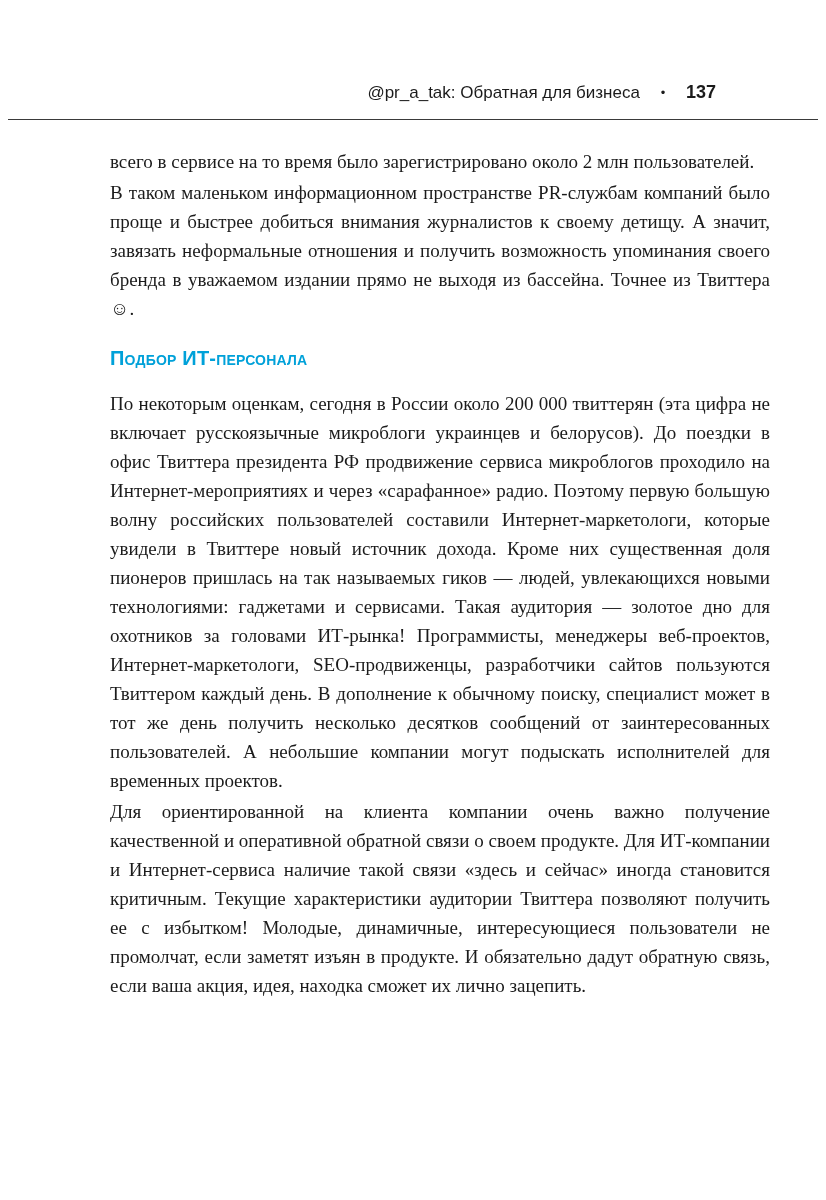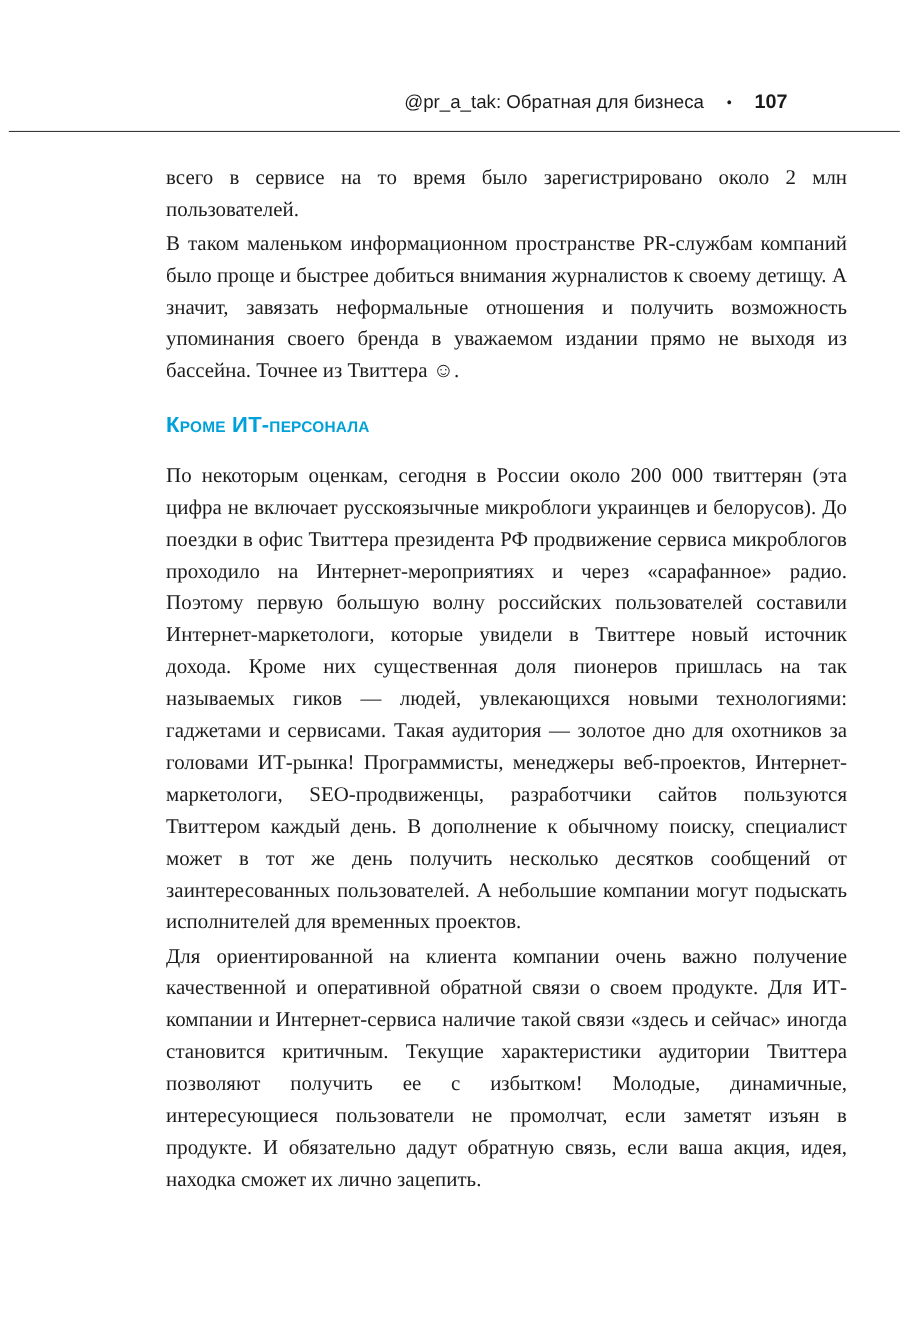--- a/index.html
+++ b/index.html
@@ -48,21 +48,20 @@
     height: 0;
   }
   
   .page-body {
     padding: 27px 56px 0 110px;
     font-family: "Liberation Serif", "DejaVu Serif", serif;
     font-size: 19px;
     line-height: 29px;
     text-align: justify;
     hyphens: auto;
-    margin-left: 41px;
     -webkit-hyphens: auto;
   }
   .page-body p {
     margin: 0 0 2px 0;
   }
   .section-heading {
     font-family: "Liberation Sans", sans-serif;
     font-variant: small-caps;
     font-weight: 700;
     font-size: 20px;
@@ -74,32 +73,32 @@
   }
 </style>
 </head>
 <body>
 
 <div class="page">
 
   <header class="page-header">
     <span class="running-title">@pr_a_tak: Обратная для бизнеса</span>
     <span class="header-separator">•</span>
-    <span class="page-number">107</span>
+    <span class="page-number">137</span>
   </header>
 
   <hr class="header-rule">
 
   <main class="page-body">
 
     <p>всего в сервисе на то время было зарегистрировано около 2 млн пользователей.</p>
 
     <p>В таком маленьком информационном пространстве PR-службам компаний было проще и быстрее добиться внимания журналистов к своему детищу. А значит, завязать неформальные отношения и получить возможность упоминания своего бренда в уважаемом издании прямо не выходя из бассейна. Точнее из Твиттера ☺.</p>
 
-    <h2 class="section-heading">Кроме ИТ-персонала</h2>
+    <h2 class="section-heading">Подбор ИТ-персонала</h2>
 
     <p>По некоторым оценкам, сегодня в России около 200 000 твиттерян (эта цифра не включает русскоязычные микроблоги украинцев и белорусов). До поездки в офис Твиттера президента РФ продвиже­ние сервиса микроблогов проходило на Интернет-мероприятиях и через «сарафанное» радио. Поэтому первую большую волну российских пользователей составили Интернет-маркетологи, ко­торые увидели в Твиттере новый источник дохода. Кроме них существенная доля пионеров пришлась на так называемых ги­ков — людей, увлекающихся новыми технологиями: гаджетами и сервисами. Такая аудитория — золотое дно для охотников за головами ИТ-рынка! Программисты, менеджеры веб-проектов, Интернет-маркетологи, SEO-продвиженцы, разработчики сайтов пользуются Твиттером каждый день. В дополнение к обычному поиску, специалист может в тот же день получить несколько десят­ков сообщений от заинтересованных пользователей. А небольшие компании могут подыскать исполнителей для временных проектов.</p>
 
 
     <p>Для ориентированной на клиента компании очень важно получе­ние качественной и оперативной обратной связи о своем продукте. Для ИТ-компании и Интернет-сервиса наличие такой связи «здесь и сейчас» иногда становится критичным. Текущие характеристики аудитории Твиттера позволяют получить ее с избытком! Молодые, динамичные, интересующиеся пользователи не промолчат, если заметят изъян в продукте. И обязательно дадут обратную связь, если ваша акция, идея, находка сможет их лично зацепить.</p>
 
   </main>
 
 </div>
 

